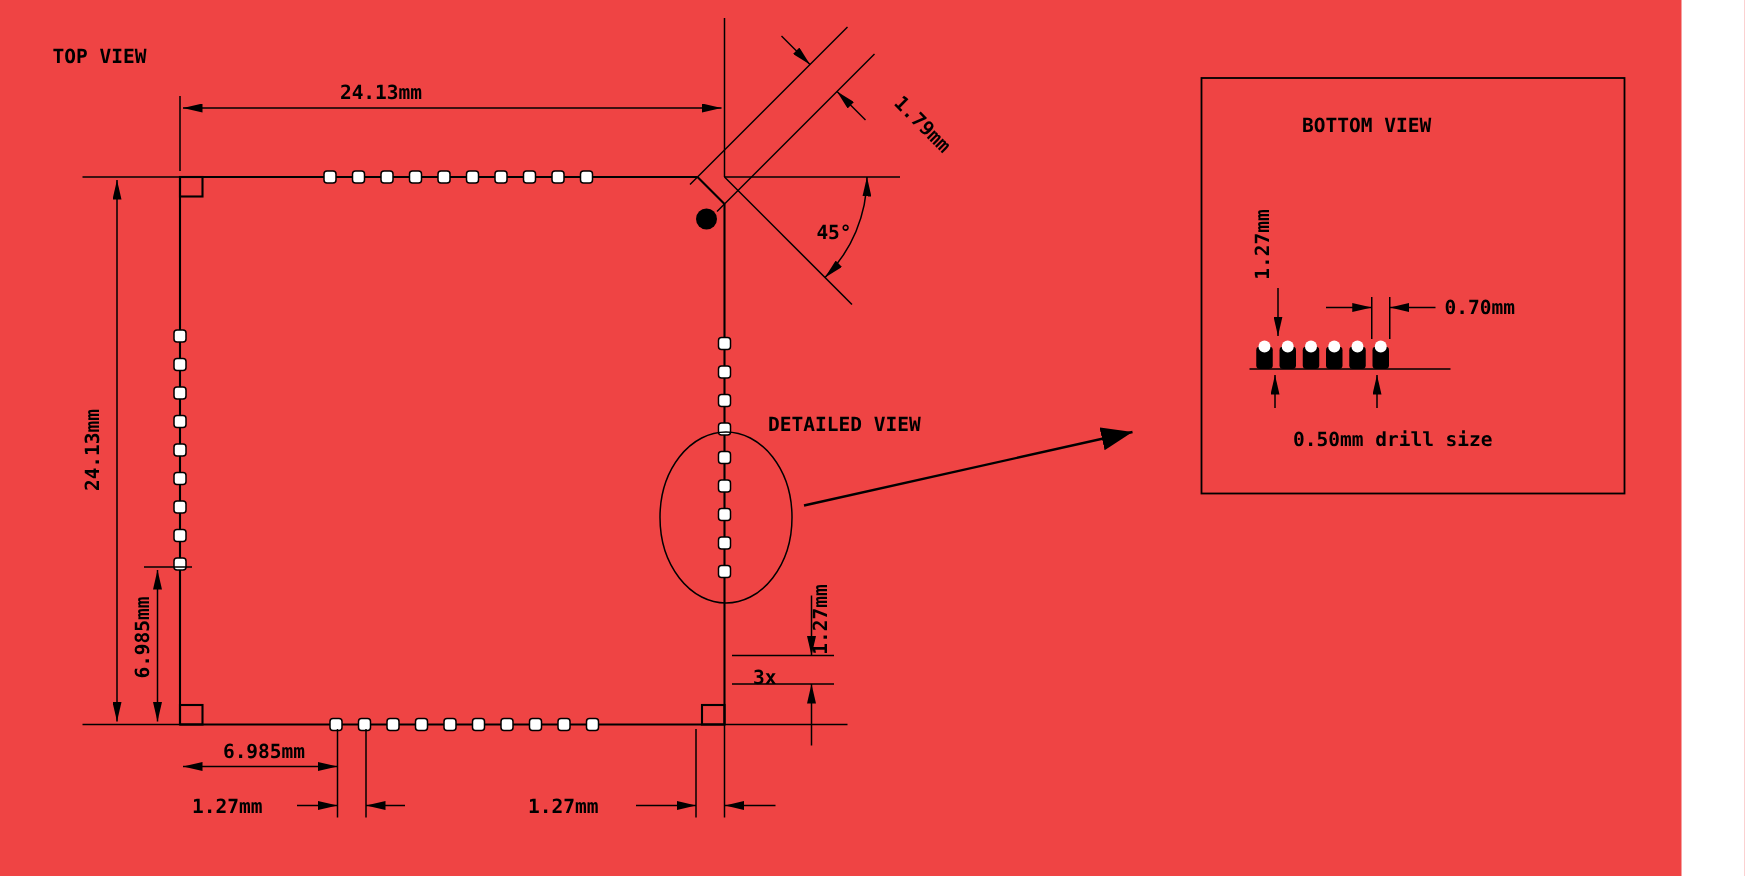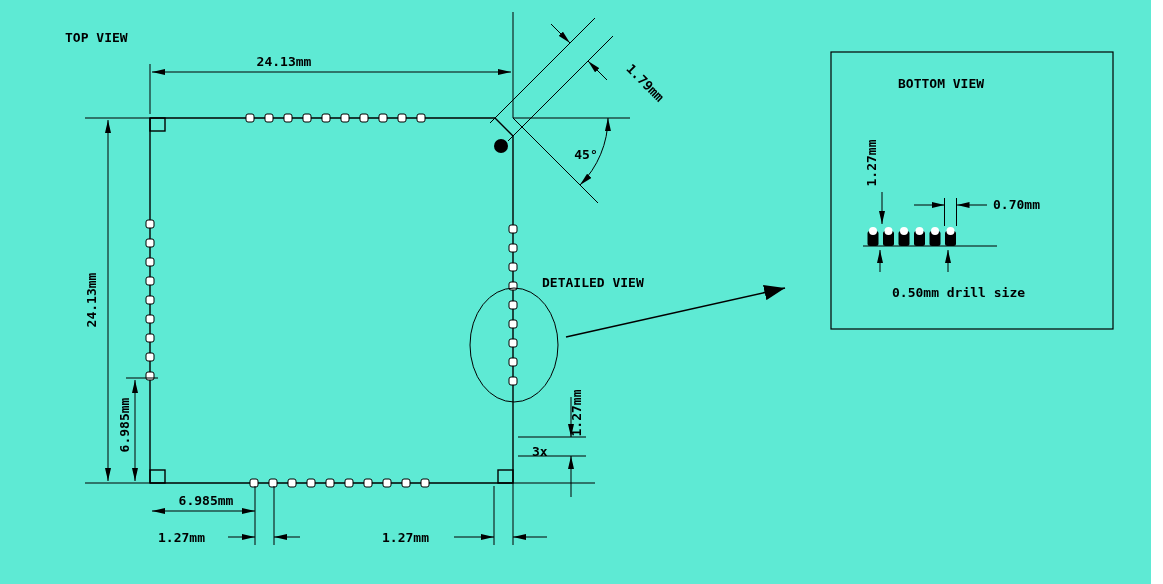--- a/index.html
+++ b/index.html
@@ -1,16 +1,16 @@
 <!DOCTYPE html>
 <html><head>
 <meta charset="utf-8">
 <style>
   html,body{margin:0;padding:0;background:#fff;}
-  .canvas{position:relative;width:1121px;height:584px;background:#5eead4;overflow:hidden;padding-left:30px;}
+  .canvas{position:relative;width:1121px;height:584px;background:#ef4444;overflow:hidden;}
   svg{display:block;}
   svg text{
     font-family:"DejaVu Sans Mono","Liberation Mono",monospace;
     font-weight:bold;
     font-size:13px;
     fill:#000;
   }
 </style>
 </head>
 <body>

